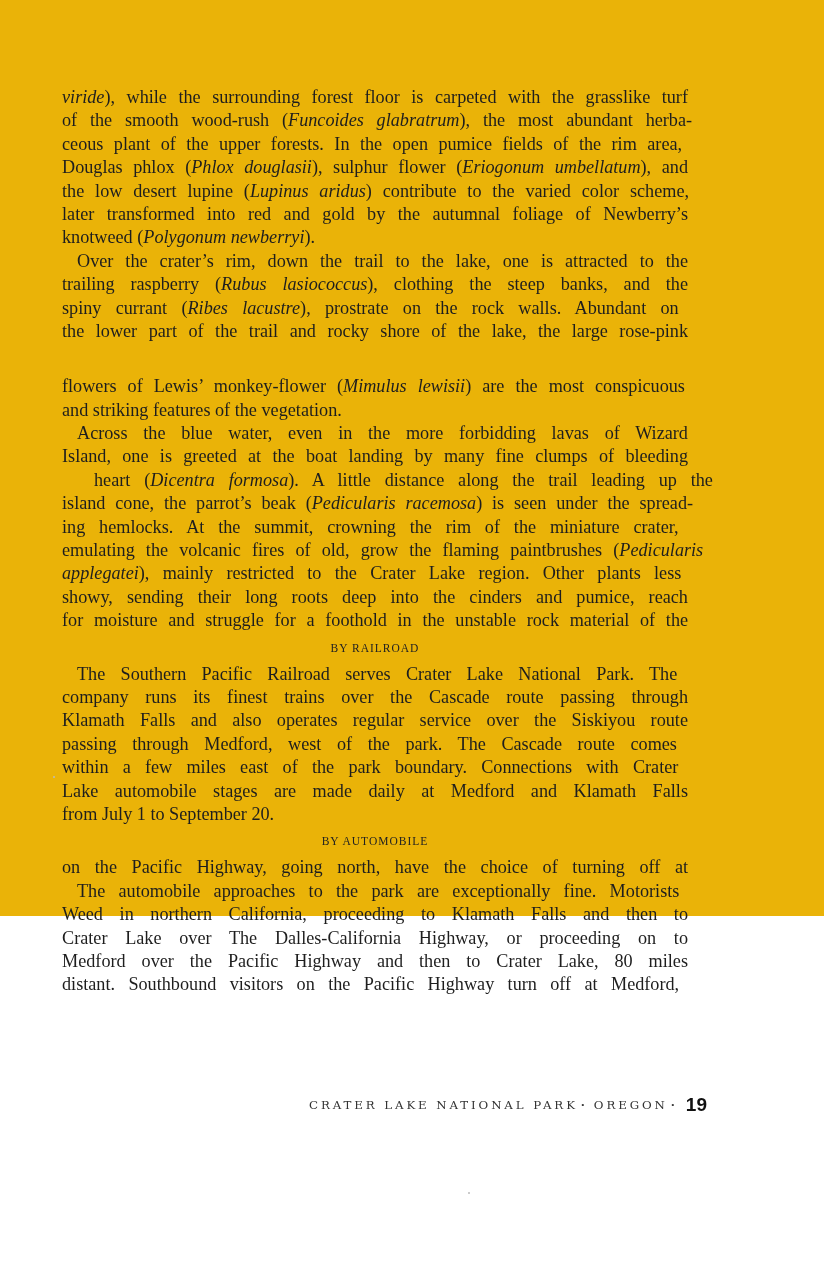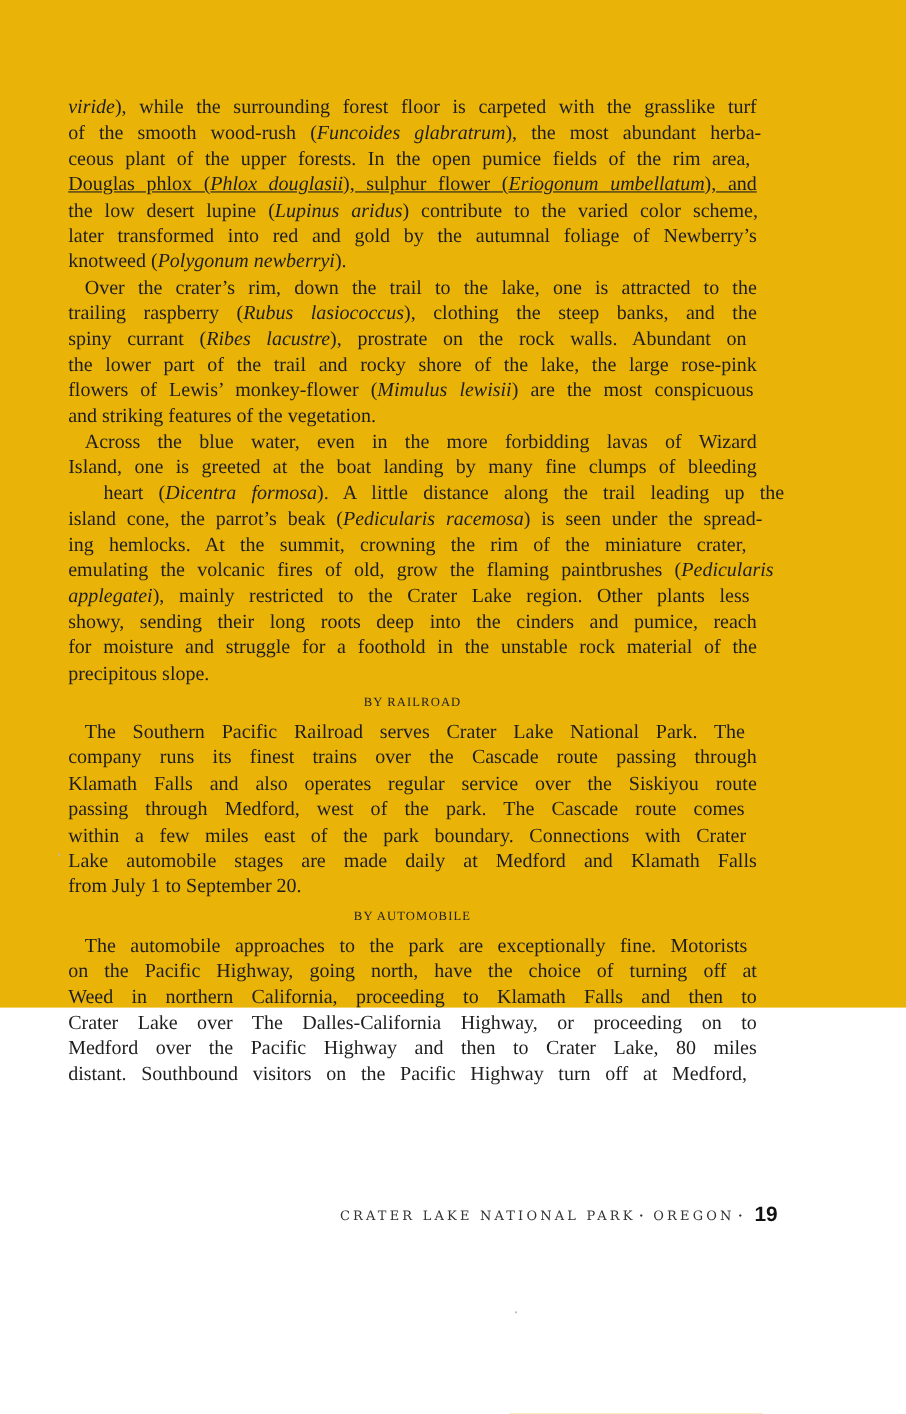--- a/index.html
+++ b/index.html
@@ -105,59 +105,58 @@
 </head>
 <body>
 
 <div class="page">
 
   <div class="text-block" id="text-block">
       <div class="paragraph">
         <span class="line" style="white-space: nowrap; word-spacing: 6.95px; text-align-last: left;"><span class="it">viride</span><span>), while the surrounding forest floor is carpeted with the grasslike turf</span></span>
         <span class="line" style="white-space: nowrap; word-spacing: 8.27px; text-align-last: left;"><span>of the smooth wood-rush (</span><span class="it">Funcoides glabratrum</span><span>), the most abundant herba-</span></span>
         <span class="line" style="white-space: nowrap; word-spacing: 5.91px; text-align-last: left;"><span>ceous plant of the upper forests.  In the open pumice fields of the rim area,</span></span>
-        <span class="line" style="white-space: nowrap; word-spacing: 6.01px; text-align-last: left; text-decoration: underline;"><span>Douglas phlox (</span><span class="it">Phlox douglasii</span><span>), sulphur flower (</span><span class="it">Eriogonum umbellatum</span><span>), and</span></span>
+        <span class="line" style="white-space: nowrap; word-spacing: 6.01px; text-align-last: left;"><span>Douglas phlox (</span><span class="it">Phlox douglasii</span><span>), sulphur flower (</span><span class="it">Eriogonum umbellatum</span><span>), and</span></span>
         <span class="line" style="white-space: nowrap; word-spacing: 6.31px; text-align-last: left;"><span>the low desert lupine (</span><span class="it">Lupinus aridus</span><span>) contribute to the varied color scheme,</span></span>
         <span class="line" style="white-space: nowrap; word-spacing: 7.92px; text-align-last: left;"><span>later transformed into red and gold by the autumnal foliage of Newberry’s</span></span>
         <span class="line last" style="white-space: nowrap;"><span>knotweed (</span><span class="it">Polygonum newberryi</span><span>).</span></span>
       </div>
       <div class="paragraph">
         <span class="line indent" style="white-space: nowrap; word-spacing: 7.45px; text-align-last: left;"><span>Over the crater’s rim, down the trail to the lake, one is attracted to the</span></span>
         <span class="line" style="white-space: nowrap; word-spacing: 11.36px; text-align-last: left;"><span>trailing raspberry (</span><span class="it">Rubus lasiococcus</span><span>), clothing the steep banks, and the</span></span>
         <span class="line" style="white-space: nowrap; word-spacing: 9.71px; text-align-last: left;"><span>spiny currant (</span><span class="it">Ribes lacustre</span><span>), prostrate on the rock walls.  Abundant on</span></span>
         <span class="line" style="white-space: nowrap; word-spacing: 6.97px; text-align-last: left;"><span>the lower part of the trail and rocky shore of the lake, the large rose-pink</span></span>
-        <span class="line" style="white-space: nowrap; word-spacing: 6.45px; text-align-last: left;"><span>flowers of Lewis’ monkey-flower (</span><span class="it">Mimulus lewisii</span><span>) are the most conspicuous</span></span>
+        <span class="line" style="white-space: nowrap; word-spacing: 6.45px; text-align-last: left; margin-top: 32px;"><span>flowers of Lewis’ monkey-flower (</span><span class="it">Mimulus lewisii</span><span>) are the most conspicuous</span></span>
         <span class="line last" style="white-space: nowrap;"><span>and striking features of the vegetation.</span></span>
       </div>
       <div class="paragraph">
         <span class="line indent" style="white-space: nowrap; word-spacing: 11.17px; text-align-last: left;"><span>Across the blue water, even in the more forbidding lavas of Wizard</span></span>
         <span class="line" style="white-space: nowrap; word-spacing: 6.74px; text-align-last: left;"><span>Island, one is greeted at the boat landing by many fine clumps of bleeding</span></span>
         <span class="line" style="white-space: nowrap; word-spacing: 9.24px; text-align-last: left; margin-left: 32px;"><span>heart (</span><span class="it">Dicentra formosa</span><span>).  A little distance along the trail leading up the</span></span>
         <span class="line" style="white-space: nowrap; word-spacing: 5.3px; text-align-last: left;"><span>island cone, the parrot’s beak (</span><span class="it">Pedicularis racemosa</span><span>) is seen under the spread-</span></span>
         <span class="line" style="white-space: nowrap; word-spacing: 9.29px; text-align-last: left;"><span>ing hemlocks.  At the summit, crowning the rim of the miniature crater,</span></span>
         <span class="line" style="white-space: nowrap; word-spacing: 6.59px; text-align-last: left;"><span>emulating the volcanic fires of old, grow the flaming paintbrushes (</span><span class="it">Pedicularis</span></span>
         <span class="line" style="white-space: nowrap; word-spacing: 8.7px; text-align-last: left;"><span class="it">applegatei</span><span>), mainly restricted to the Crater Lake region.  Other plants less</span></span>
         <span class="line" style="white-space: nowrap; word-spacing: 9.58px; text-align-last: left;"><span>showy, sending their long roots deep into the cinders and pumice, reach</span></span>
         <span class="line" style="white-space: nowrap; word-spacing: 6.16px; text-align-last: left;"><span>for moisture and struggle for a foothold in the unstable rock material of the</span></span>
-        <span class="line last" style="white-space: nowrap;"><span>precipitous slope.</span></span>
       </div>
       <div class="heading-sub">BY RAILROAD</div>
       <div class="paragraph">
         <span class="line indent" style="white-space: nowrap; word-spacing: 10.73px; text-align-last: left;"><span>The Southern Pacific Railroad serves Crater Lake National Park.  The</span></span>
         <span class="line" style="white-space: nowrap; word-spacing: 12.09px; text-align-last: left;"><span>company runs its finest trains over the Cascade route passing through</span></span>
         <span class="line" style="white-space: nowrap; word-spacing: 10.78px; text-align-last: left;"><span>Klamath Falls and also operates regular service over the Siskiyou route</span></span>
         <span class="line" style="white-space: nowrap; word-spacing: 11.02px; text-align-last: left;"><span>passing through Medford, west of the park.  The Cascade route comes</span></span>
         <span class="line" style="white-space: nowrap; word-spacing: 9.67px; text-align-last: left;"><span>within a few miles east of the park boundary.  Connections with Crater</span></span>
         <span class="line" style="white-space: nowrap; word-spacing: 11.89px; text-align-last: left;"><span>Lake automobile stages are made daily at Medford and Klamath Falls</span></span>
         <span class="line last" style="white-space: nowrap;"><span>from July 1 to September 20.</span></span>
       </div>
       <div class="heading-sub">BY AUTOMOBILE</div>
       <div class="paragraph">
+        <span class="line" style="white-space: nowrap; word-spacing: 10.04px; text-align-last: left;"><span>on the Pacific Highway, going north, have the choice of turning off at</span></span>
         <span class="line indent" style="white-space: nowrap; word-spacing: 8.68px; text-align-last: left;"><span>The automobile approaches to the park are exceptionally fine.  Motorists</span></span>
-        <span class="line" style="white-space: nowrap; word-spacing: 10.04px; text-align-last: left;"><span>on the Pacific Highway, going north, have the choice of turning off at</span></span>
         <span class="line" style="white-space: nowrap; word-spacing: 12.09px; text-align-last: left;"><span>Weed in northern California, proceeding to Klamath Falls and then to</span></span>
         <span class="line" style="white-space: nowrap; word-spacing: 13.16px; text-align-last: left;"><span>Crater Lake over The Dalles-California Highway, or proceeding on to</span></span>
         <span class="line" style="white-space: nowrap; word-spacing: 11.36px; text-align-last: left;"><span>Medford over the Pacific Highway and then to Crater Lake, 80 miles</span></span>
         <span class="line" style="white-space: nowrap; word-spacing: 8.81px; text-align-last: left;"><span>distant.  Southbound visitors on the Pacific Highway turn off at Medford,</span></span>
       </div>
     </div>
 
   <div class="footer">
     <span>CRATER LAKE NATIONAL PARK</span>
     <span class="dot">·</span>

